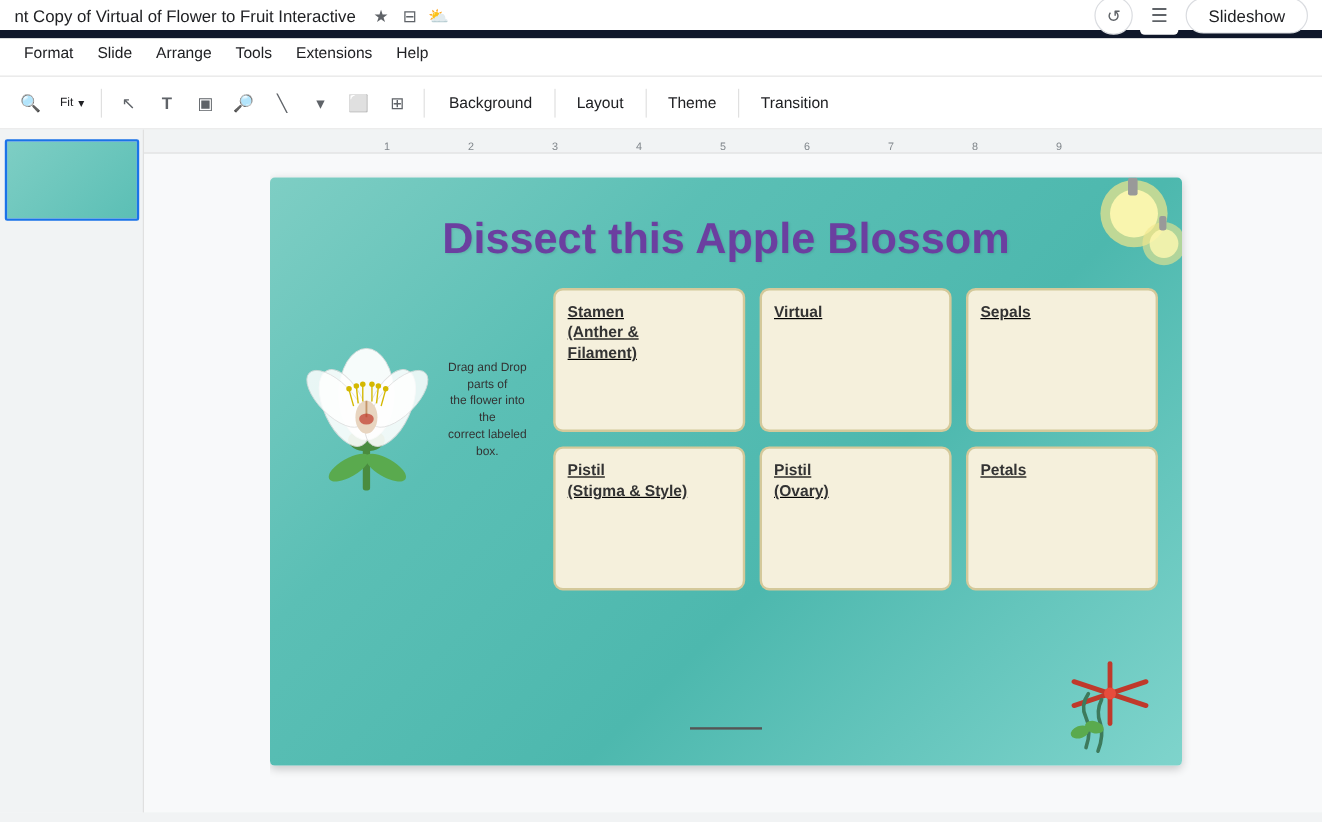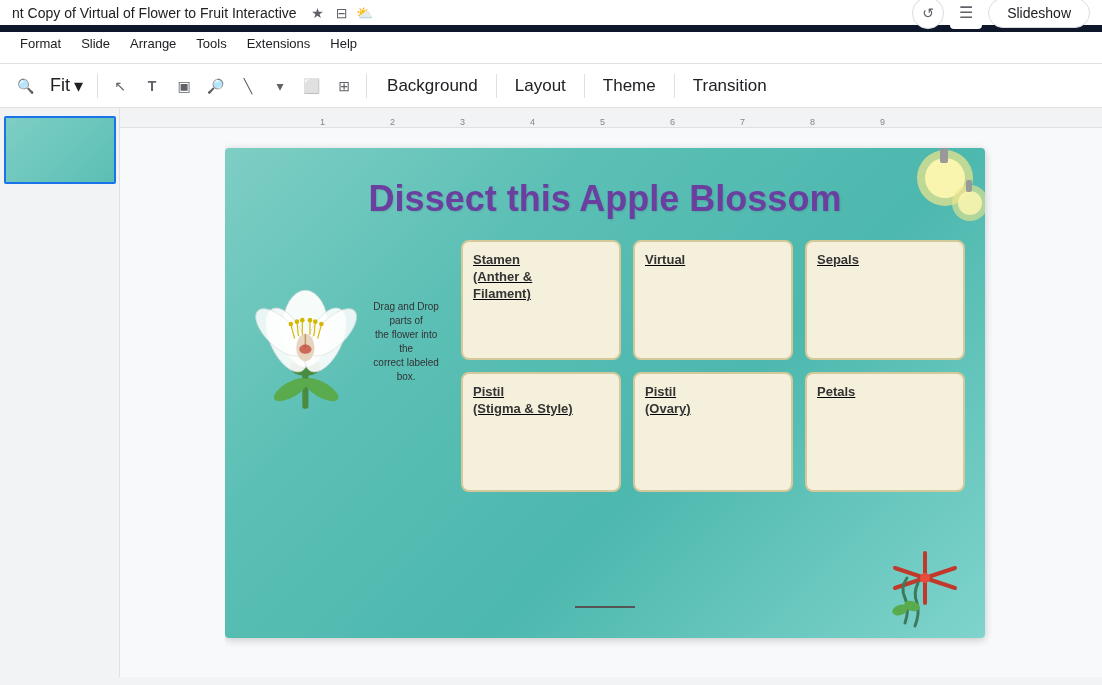--- a/index.html
+++ b/index.html
@@ -125,29 +125,29 @@
     .toolbar-separator {
       width: 1px;
       height: 24px;
       background: #e0e0e0;
       margin: 0 4px;
     }
     .zoom-select {
       display: flex;
       align-items: center;
       gap: 4px;
-      font-size: 18px;
+      font-size: 10px;
       color: #202124;
       cursor: pointer;
       padding: 2px 6px;
       border-radius: 4px;
     }
     .toolbar-action-btn {
       padding: 5px 12px;
-      font-size: 17px;
+      font-size: 13px;
       color: #202124;
       cursor: pointer;
       border-radius: 4px;
       border: none;
       background: transparent;
       font-weight: 500;
     }
     .toolbar-action-sep {
       width: 1px;
       height: 24px;

